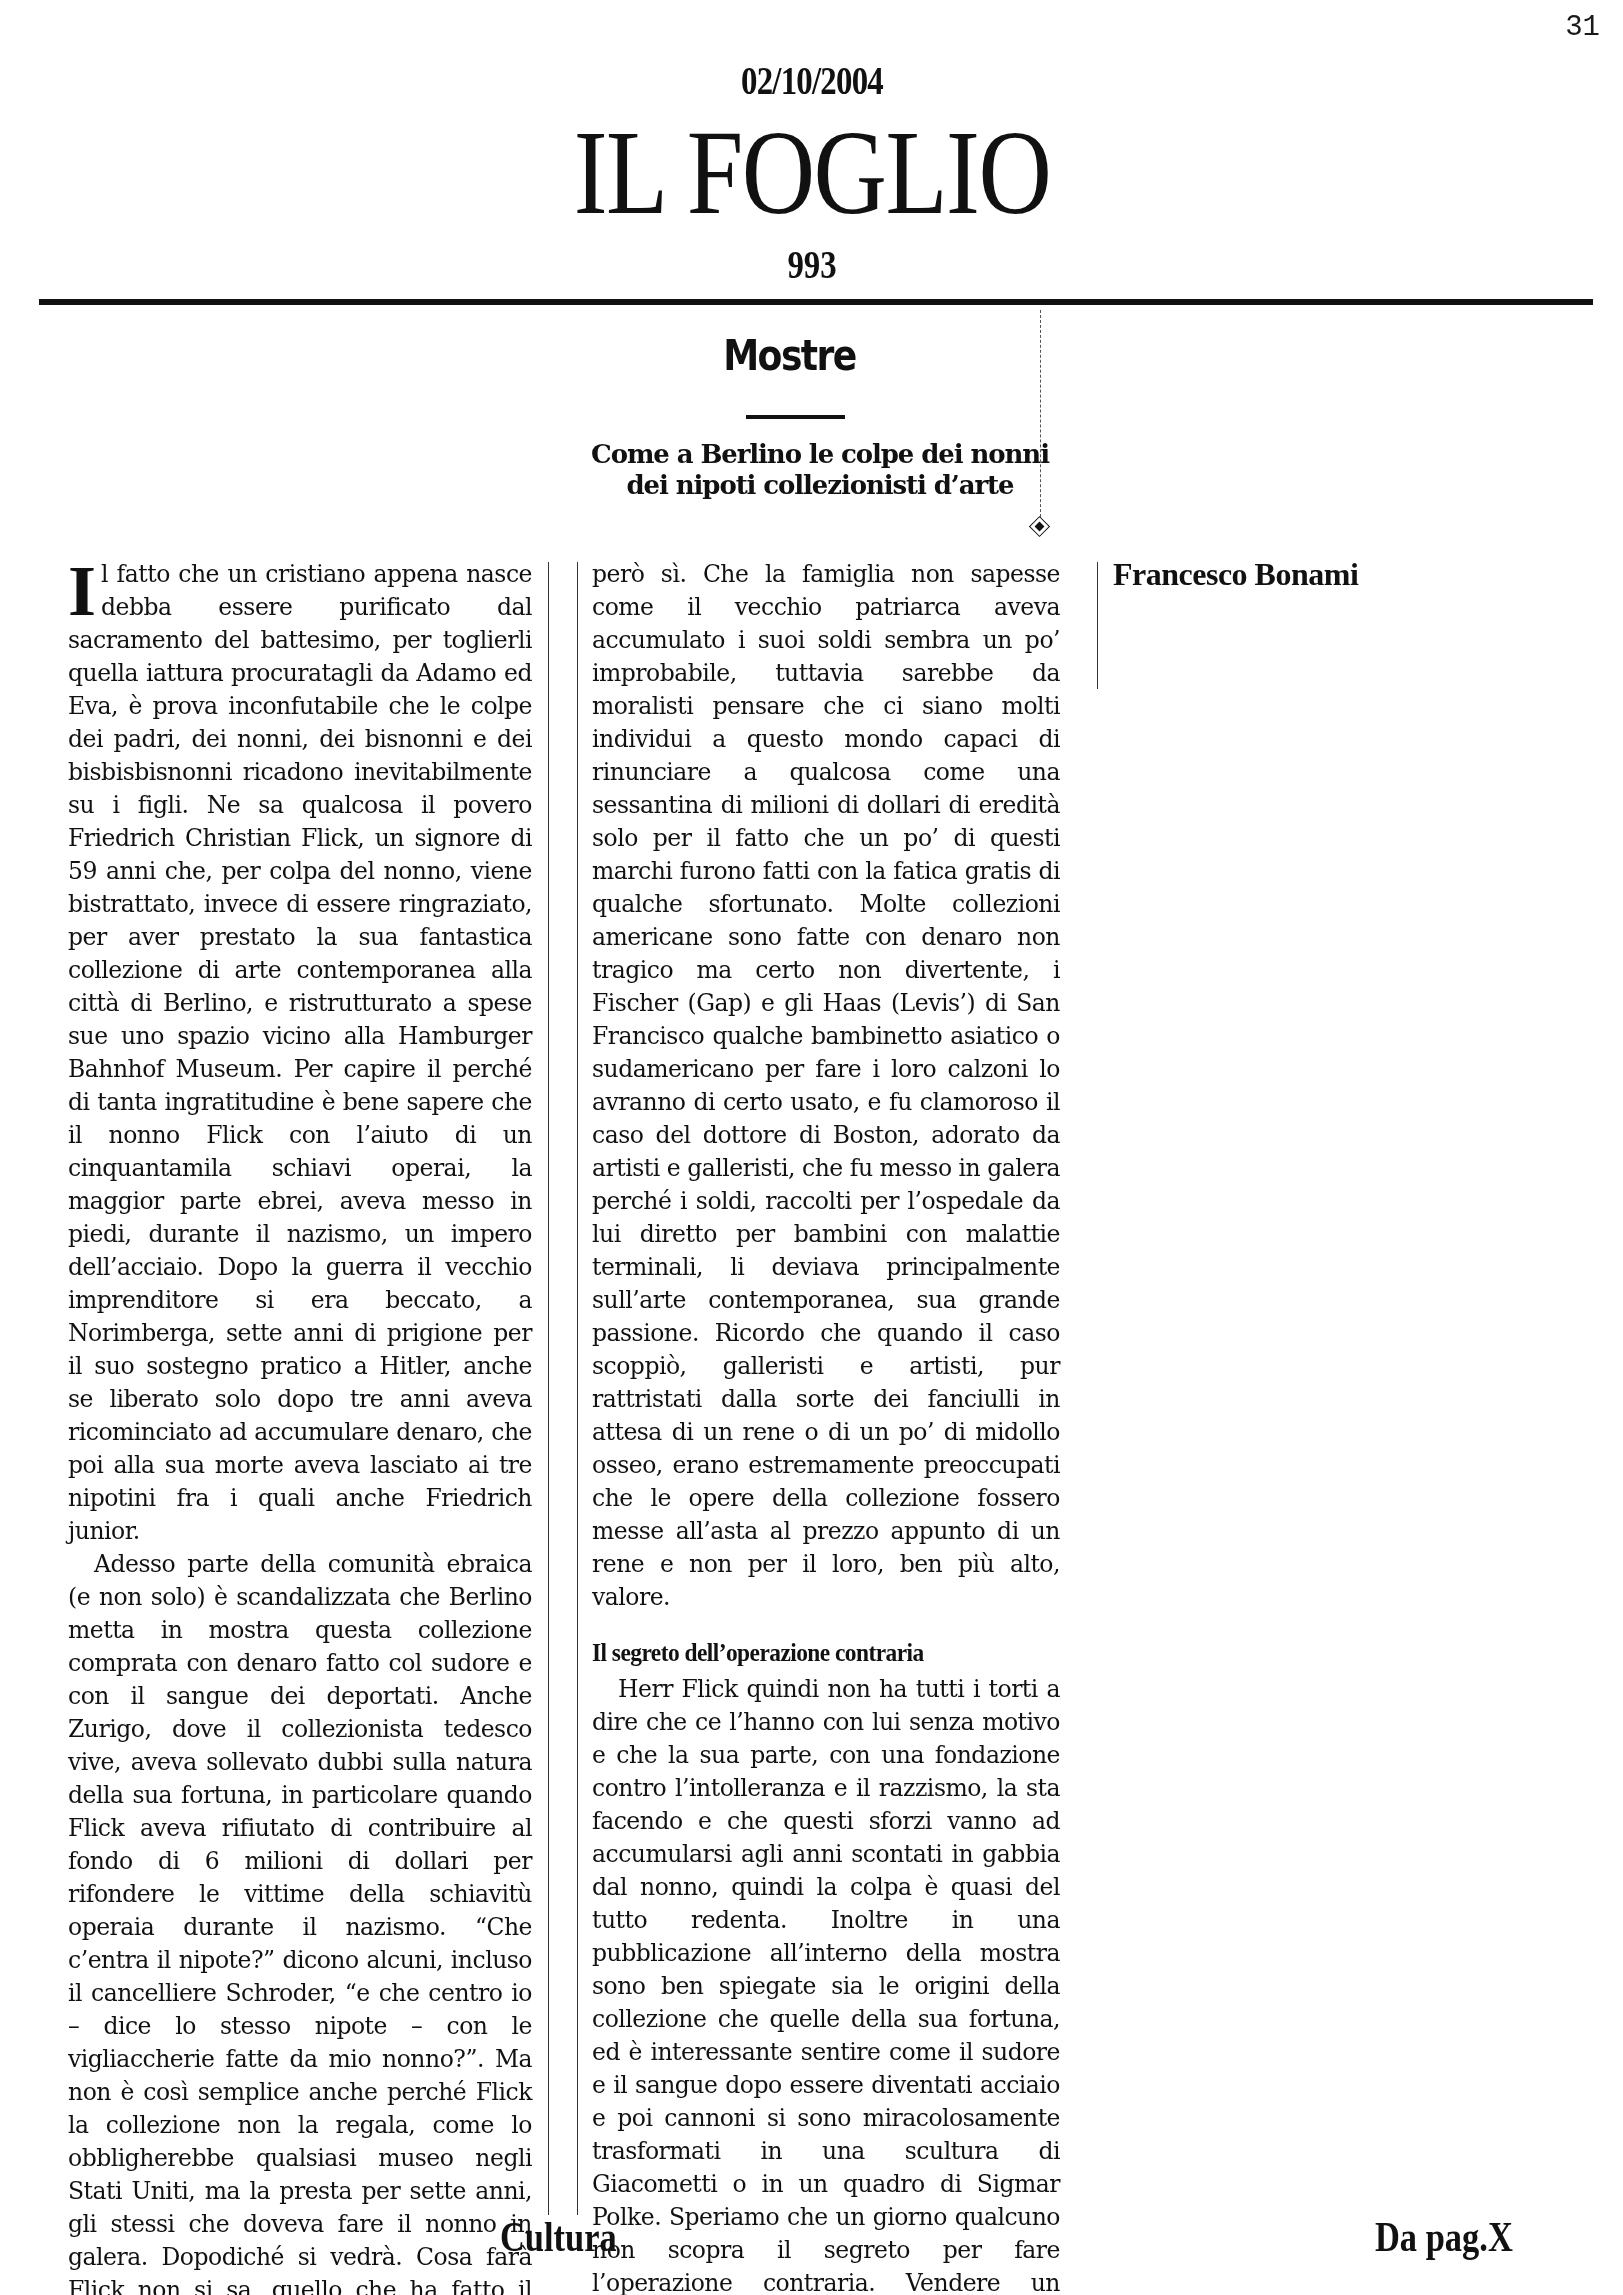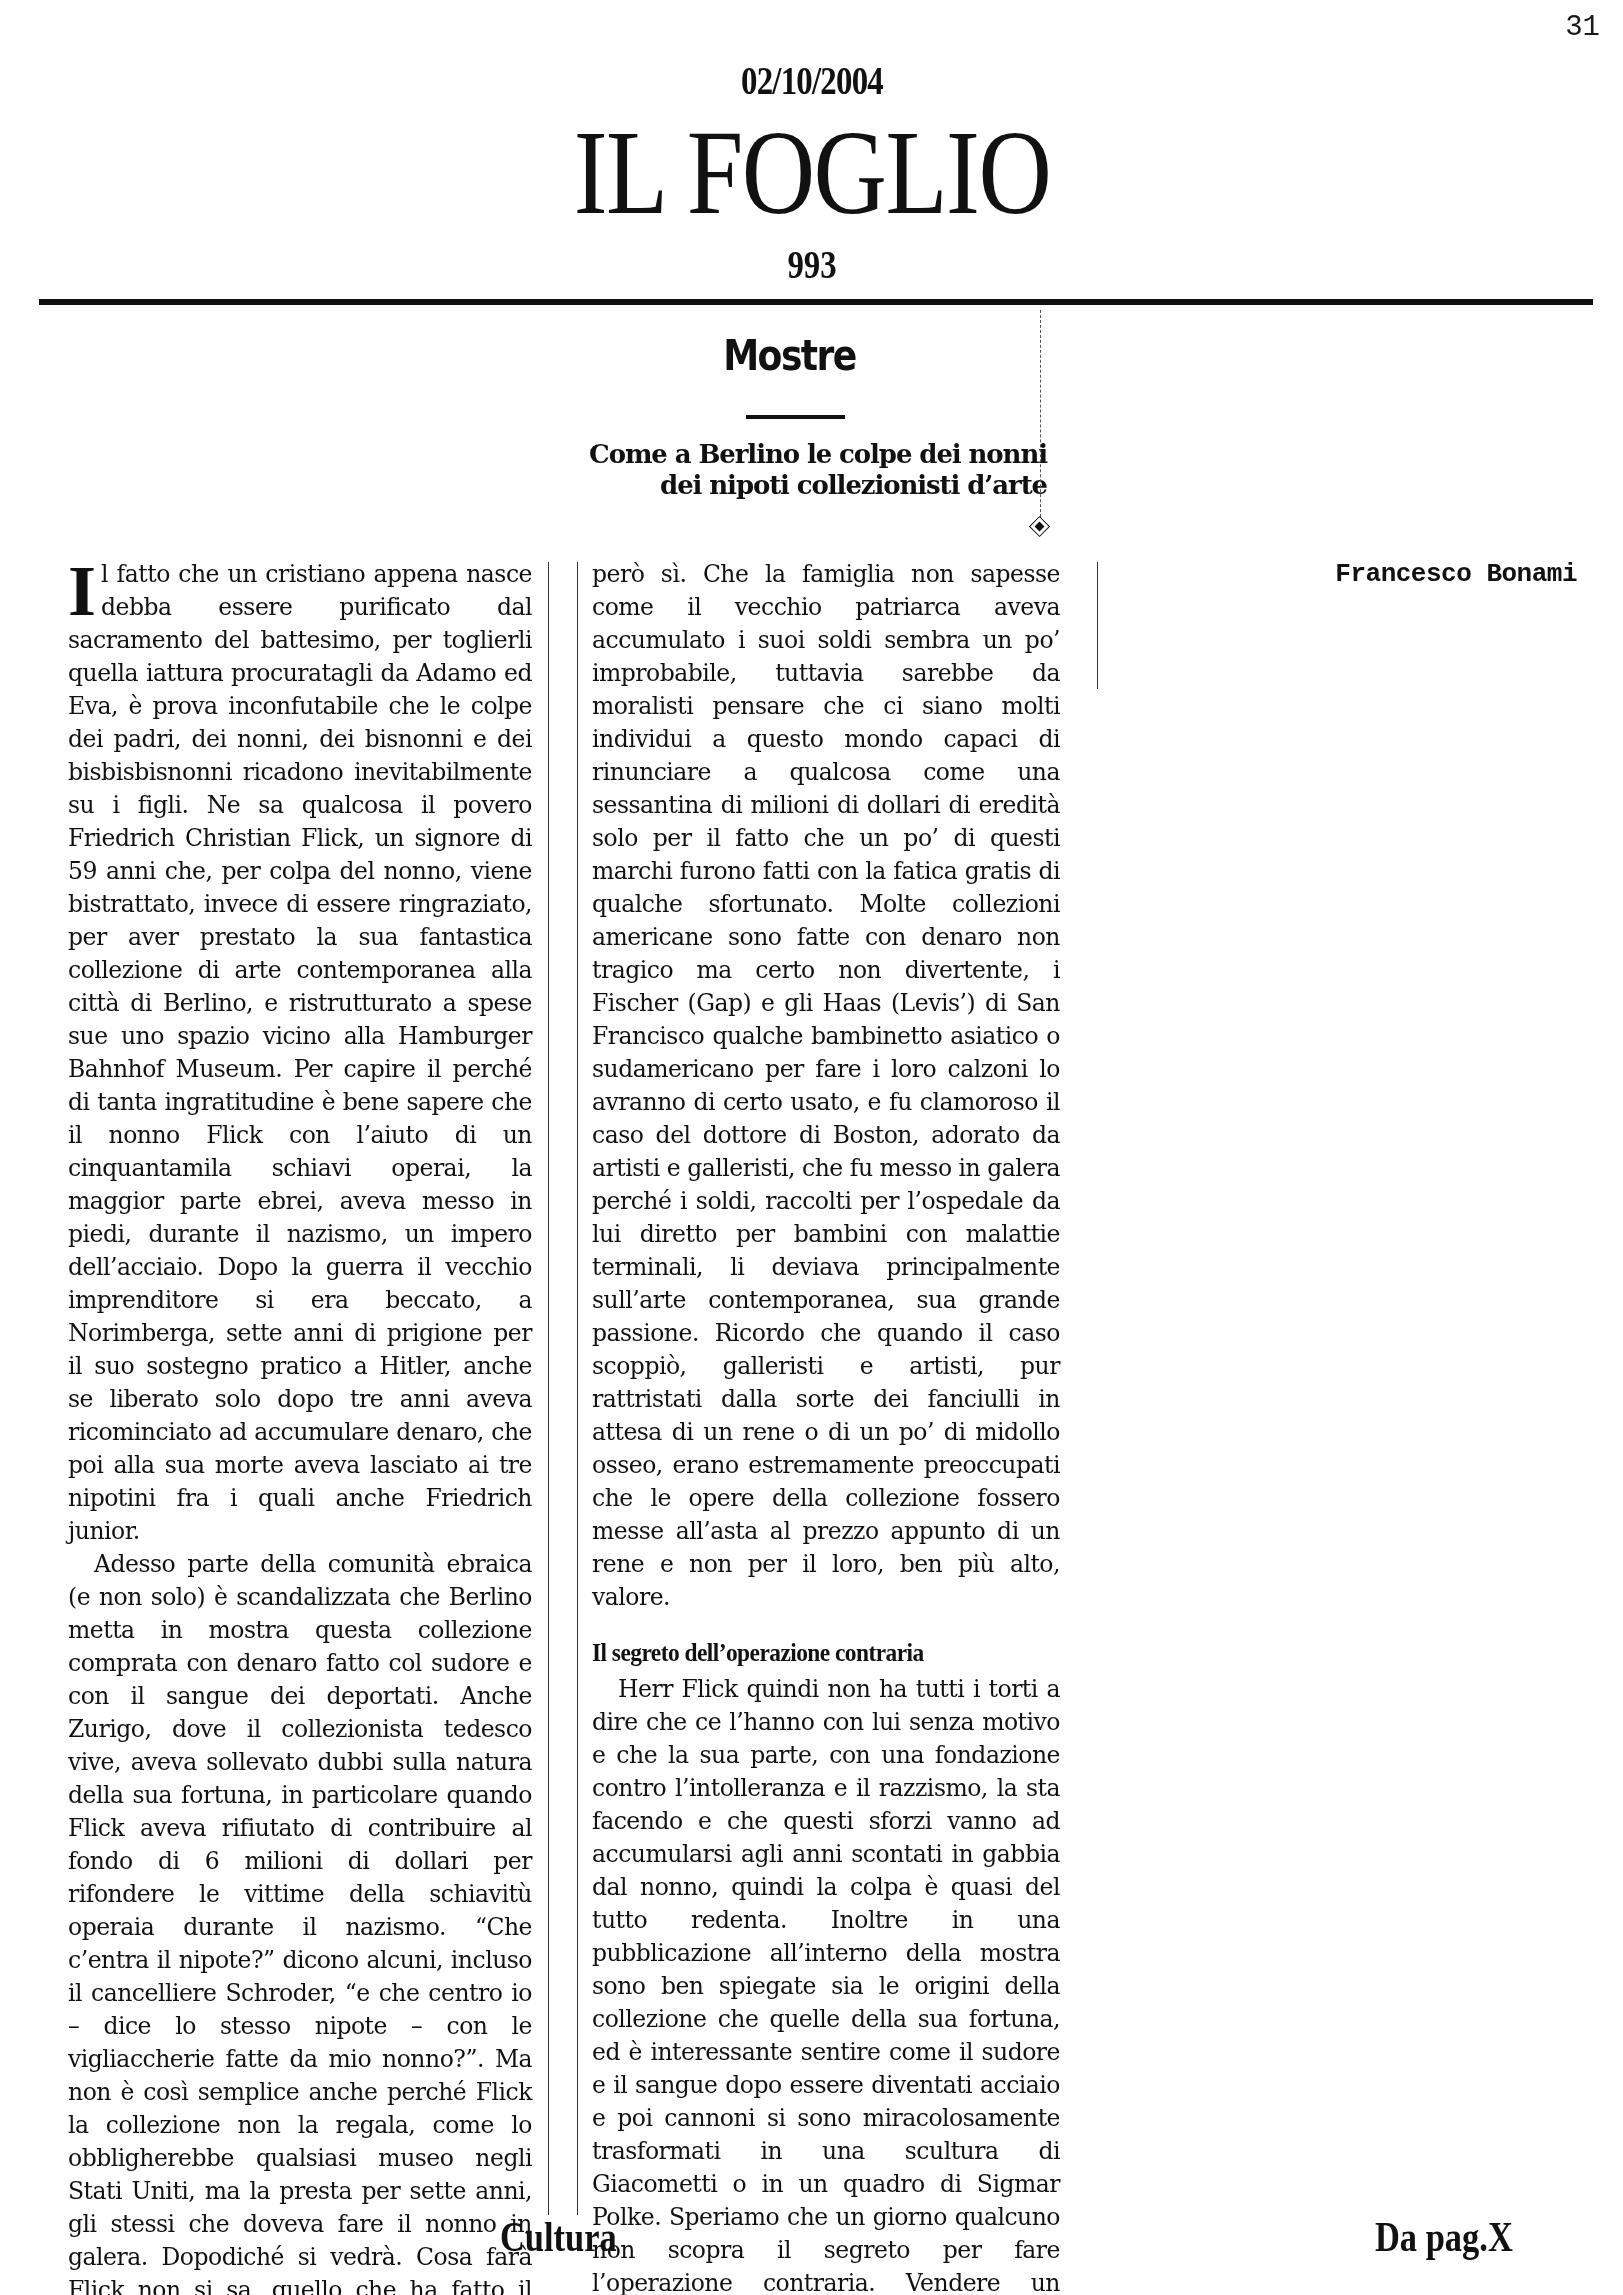--- a/index.html
+++ b/index.html
@@ -30,21 +30,21 @@
   }
   .section-kicker {
     position: absolute; left: 569px; width: 441px; top: 331px; text-align: center;
     font-family: "DejaVu Sans", sans-serif; font-weight: bold; font-size: 42px;
     letter-spacing: -1.8px; transform: scaleX(0.86);
   }
   .kicker-rule {
     position: absolute; left: 746px; width: 99px; top: 415px; height: 3.7px; background: #111;
   }
   .headline {
-    position: absolute; left: 551px; width: 496px; top: 439px; text-align: right;
+    position: absolute; left: 572px; width: 496px; top: 439px; text-align: center;
     font-family: "DejaVu Serif", serif; font-weight: bold; font-size: 26px; line-height: 31px;
     letter-spacing: -1.1px;
   }
   .headline-rule {
     position: absolute; left: 1040px; top: 310px; height: 222px;
     border-left: 1.8px dashed #555;
   }
   .diamond-icon {
     position: absolute; left: 1032px; top: 519px; width: 13px; height: 13px;
     border: 1.8px solid #111; transform: rotate(45deg); background: #fff;
@@ -64,21 +64,21 @@
   .dropcap {
     float: left; font-size: 72px; line-height: 59px; font-weight: bold;
     margin: 3.7px 5.5px 0 0; font-family: "Liberation Serif", serif;
   }
   .subhead {
     font-family: "Liberation Serif", serif; font-weight: bold; font-size: 26px;
     margin: 22px 0 3.7px 0; letter-spacing: -0.6px; text-align: left; transform: scaleX(0.9);
     transform-origin: left;
   }
   .byline {
-    text-align: right; font-family: Liberation Mono, monospace; font-weight: bold; font-size: 26px;
+    font-family: Liberation Serif, serif; font-weight: bold; font-size: 32px;
     letter-spacing: -0.5px;
   }
   .vrule { position: absolute; width: 0; border-left: 1.8px solid #333; }
   .vrule-1 { left: 548px; top: 562px; height: 1653px; }
   .vrule-2 { left: 577px; top: 562px; height: 1653px; }
   .vrule-3 { left: 1097px; top: 562px; height: 127px; }
   .footer-left {
     position: absolute; left: 500px; top: 2213px; font-family: "Liberation Serif", serif;
     font-weight: bold; font-size: 42px; transform: scaleX(0.82); transform-origin: left;
   }

